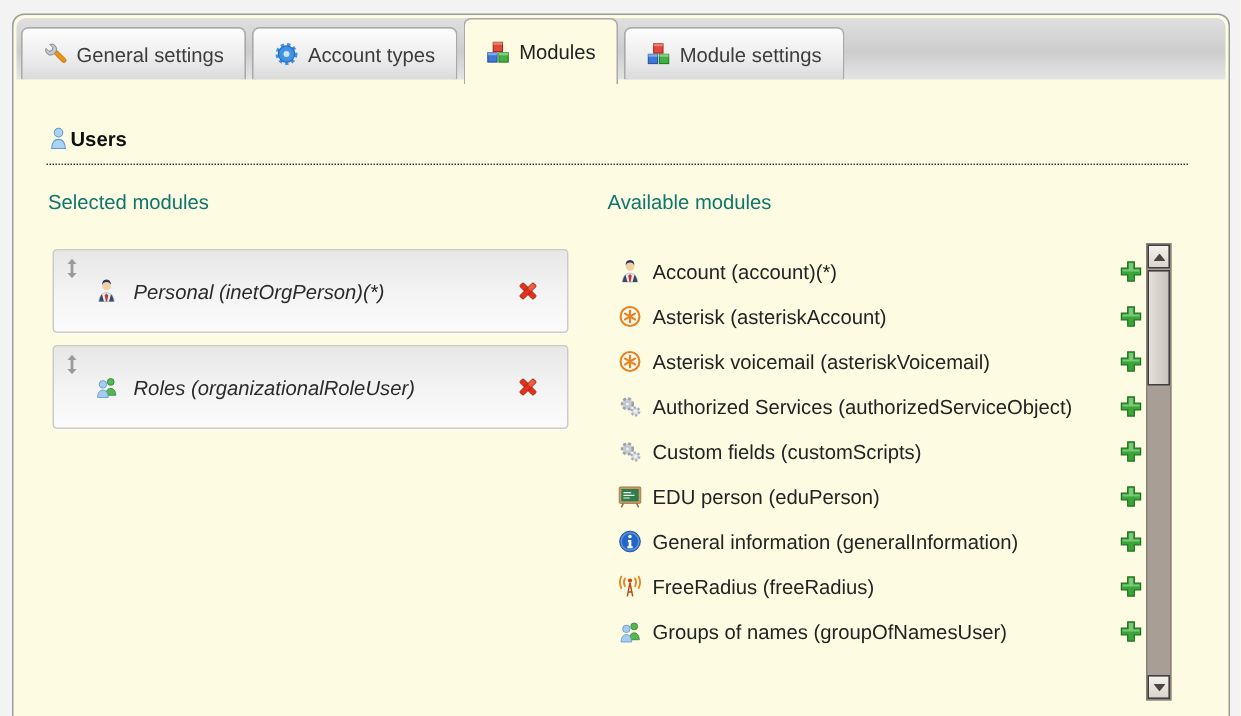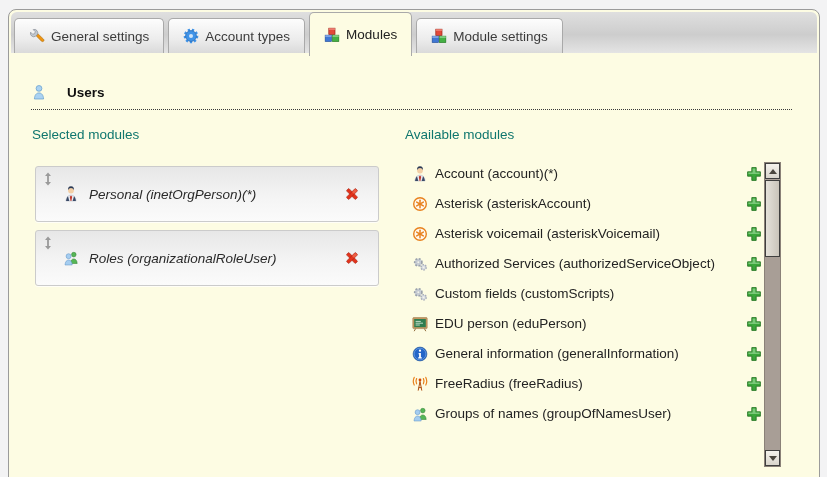--- a/index.html
+++ b/index.html
@@ -36,21 +36,21 @@
     height:44px; margin-bottom:-3px;
     background:#fdfce3; color:#222;
     position:relative; z-index:3;
   }
   .icon { display:inline-block; line-height:0; }
   .icon svg { width:16px; height:16px; display:block; }
   .drag-handle svg { width:10px; height:14px; display:block; }
 
   .section-header {
     position:absolute; left:22px; top:74px; width:761px;
-    display:flex; align-items:center; gap:20px;
+    display:flex; align-items:center; gap:0;
     padding-bottom:9px;
     border-bottom:1px dotted #3a3a3a;
     font-weight:bold; font-size:13.5px; color:#101010;
   }
   .col-label {
     position:absolute; font-size:13.5px; color:#0f766e;
   }
   #selected-label { left:23px; top:117px; }
   #available-label { left:396px; top:117px; }
 
@@ -66,21 +66,21 @@
     font-style:italic;
   }
   .selected-row .drag-handle { align-self:flex-start; margin-top:5px; margin-right:10px; cursor:move; }
   .selected-row .module-label { font-size:13.5px; color:#2a2a2a; margin-left:10px; white-space:nowrap; }
   .remove-btn { margin-left:auto; width:16px; height:16px; cursor:pointer; line-height:0; }
   .remove-btn svg { width:16px; height:16px; }
 
   #available-box { position:absolute; left:394px; top:152px; width:378px; height:305px; }
   #available-list { position:absolute; left:0; top:0; right:17px; bottom:0; padding-top:4px; }
   .avail-row {
-    height:30px; display:flex; align-items:flex-start;
+    height:30px; display:flex; align-items:center;
     padding-left:9px; padding-right:2px;
   }
   .avail-row .module-label { font-size:13.5px; color:#232323; margin-left:7px; white-space:nowrap; overflow:hidden; }
   .add-btn { margin-left:auto; width:16px; height:16px; cursor:pointer; line-height:0; flex:0 0 16px; }
   .add-btn svg { width:16px; height:16px; }
 
   #scrollbar {
     position:absolute; right:0; top:0; width:17px; height:305px;
     box-sizing:border-box;
     background:#a89e96; border:1px solid #8a8178;

